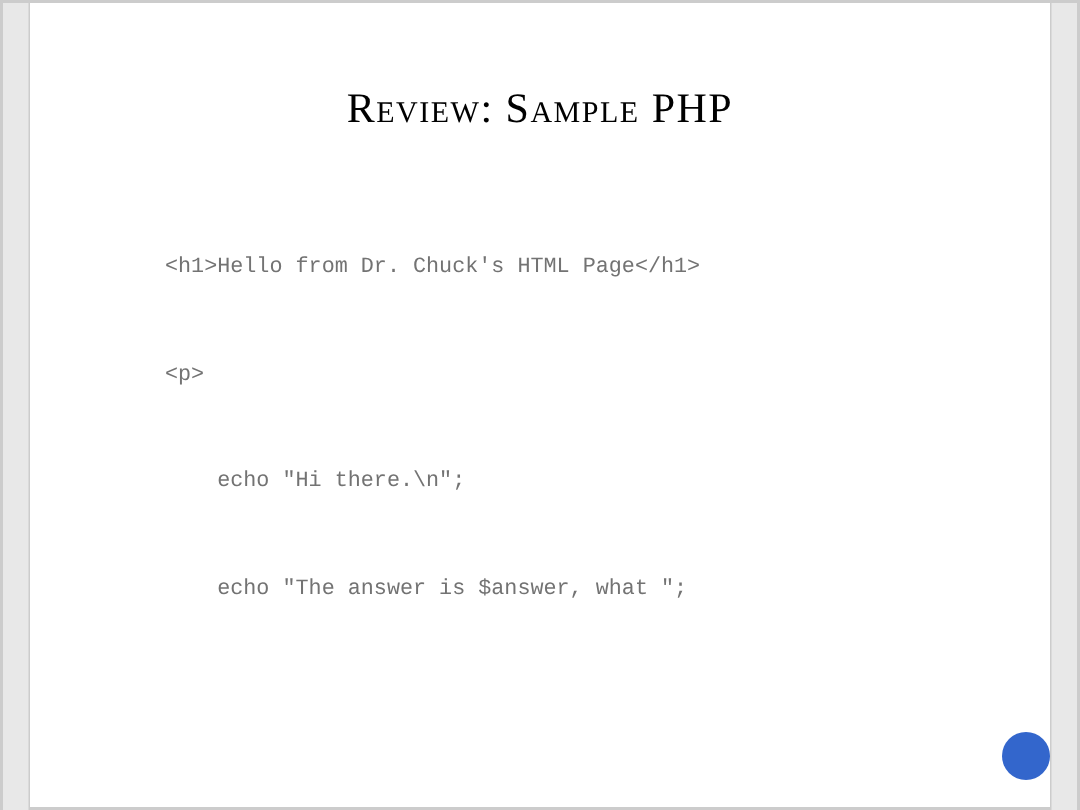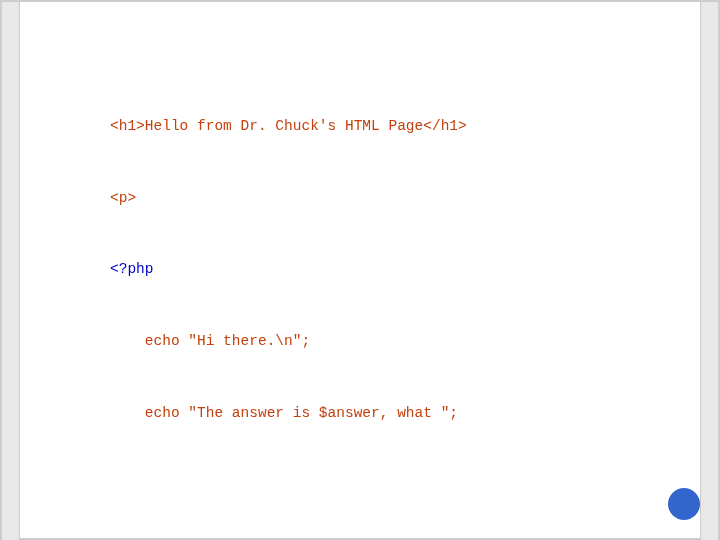--- a/index.html
+++ b/index.html
@@ -54,21 +54,21 @@
 
     .code-line {
       display: block;
     }
 
     .color-blue {
       color: #0000cc;
     }
 
     .color-black {
-      color: #c2410c;
+      color: #737373;
     }
 
     .blue-circle {
       position: absolute;
       bottom: 18px;
       right: 18px;
       width: 32px;
       height: 32px;
       background: #3366cc;
       border-radius: 50%;
@@ -101,25 +101,30 @@
     }
   </style>
 </head>
 <body>
 
 <div class="slide-container">
   <div class="left-border"></div>
   <div class="right-border"></div>
 
   <div class="content-area">
+    <h1 class="title">
+      <span>Review:</span>
+      <span> </span>
+      <span>Sample</span>
+      <span class="php-text"> PHP</span>
+    </h1>
 
     <div class="code-block">
       <span class="code-line color-black">&lt;h1&gt;Hello from Dr. Chuck's HTML Page&lt;/h1&gt;</span>
       <span class="code-line color-black">&lt;p&gt;</span>
-      <span class="code-line color-blue">&lt;?php</span>
       <span class="code-line color-black">    echo "Hi there.\n";</span>
       <span class="code-line color-black">    echo "The answer is $answer, what ";</span>
       
       
       
       
     </div>
   </div>
 
   <div class="blue-circle"></div>

